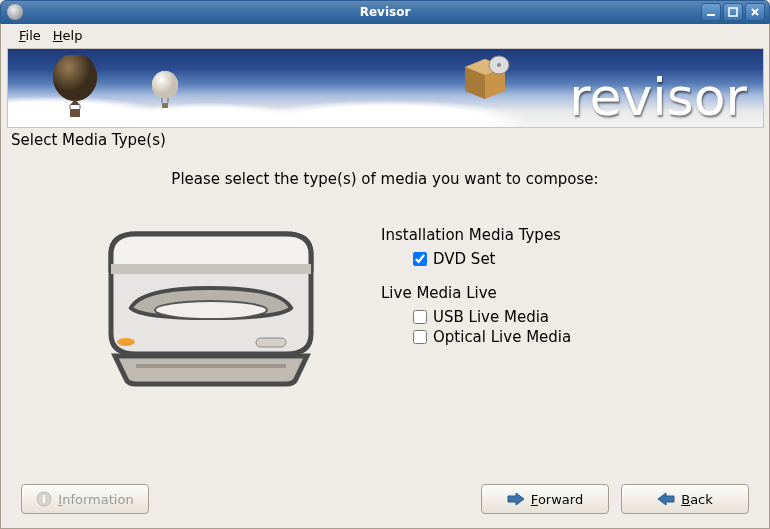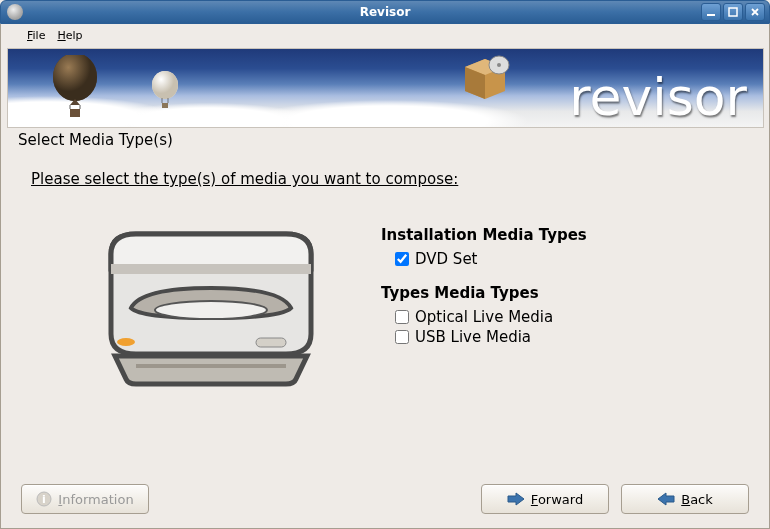--- a/index.html
+++ b/index.html
@@ -51,23 +51,23 @@
     display: flex; align-items: center; justify-content: center;
     color: #fff;
     cursor: pointer;
   }
   .win-btn svg { width: 10px; height: 10px; }
   .menubar {
     height: 22px;
     background: #efebe7;
     display: flex;
     align-items: center;
-    padding: 0 20px;
+    padding: 0 12px;
     border-bottom: 0;
-    font-size: 11px;
+    font-size: 13px;
   }
   .menu-item {
     padding: 2px 6px;
     cursor: pointer;
   }
   .menu-item .ul { text-decoration: underline; }
   .banner {
     width: 757px;
     height: 80px;
     margin: 2px 6px 2px 6px;
@@ -93,54 +93,53 @@
     font-size: 52px;
     font-family: "DejaVu Sans", sans-serif;
     letter-spacing: 0px;
     text-shadow: 1px 2px 2px rgba(0,0,0,0.5);
   }
   .banner .box-icon {
     position: absolute; right: 250px; top: 6px;
   }
   .section-label {
     font-size: 15px;
-    padding: 1px 17px;
+    padding: 1px 10px;
   }
   .main {
     padding: 10px 30px 0 30px;
   }
   .instruction {
-    text-align: left;
+    text-align: center;
     font-size: 15px;
     margin: 10px 0 16px 0;
-    text-decoration: underline;
   }
   .content-row {
     display: flex;
     align-items: flex-start;
     gap: 40px;
   }
   .drive-img {
     flex: none;
     margin-left: 50px;
     margin-top: 0px;
   }
   .options {
     margin-top: 16px;
     font-size: 15px;
   }
   .options .group-title {
-    font-weight: bold;
+    font-weight: normal;
     margin: 6px 0 6px 0;
   }
   .opt {
     display: flex;
     align-items: center;
     gap: 6px;
-    margin: 2px 0 2px 14px;
+    margin: 2px 0 2px 32px;
     cursor: pointer;
   }
   .opt input { width: 14px; height: 14px; margin:0; }
   .button-bar {
     position: absolute;
     left: 0; right: 0; bottom: 14px;
     display: flex;
     padding: 0 20px;
     gap: 12px;
   }
@@ -259,28 +258,28 @@
       <path d="M 34 152 L 226 152 L 215 175 Q 213 180 205 180 L 55 180 Q 47 180 45 175 Z" fill="#bfbbb3" stroke="#4a4a4a" stroke-width="5"></path>
       <rect x="55" y="160" width="150" height="4" fill="#9c968c"></rect>
     </svg>
 
     <div class="options">
       <div class="group-title">Installation Media Types</div>
       <label class="opt">
         <input type="checkbox" checked="" style="">
         <span>DVD Set</span>
       </label>
-      <div class="group-title" style="margin-top:16px">Types Media Types</div>
+      <div class="group-title" style="margin-top:16px">Live Media Live</div>
+      <label class="opt">
+        <input type="checkbox" style="">
+        <span>USB Live Media</span>
+      </label>
       <label class="opt">
         <input type="checkbox" style="">
         <span>Optical Live Media</span>
-      </label>
-      <label class="opt">
-        <input type="checkbox" style="">
-        <span>USB Live Media</span>
       </label>
     </div>
   </div>
 </div>
 
 <div class="button-bar">
   <div class="btn disabled">
     <svg width="16" height="16">
           <circle cx="8" cy="8" r="7" fill="#d8d3ca" stroke="#bbb"></circle>
           <text x="8" y="12" text-anchor="middle" font-size="11" font-weight="bold" fill="#fff">i</text>

